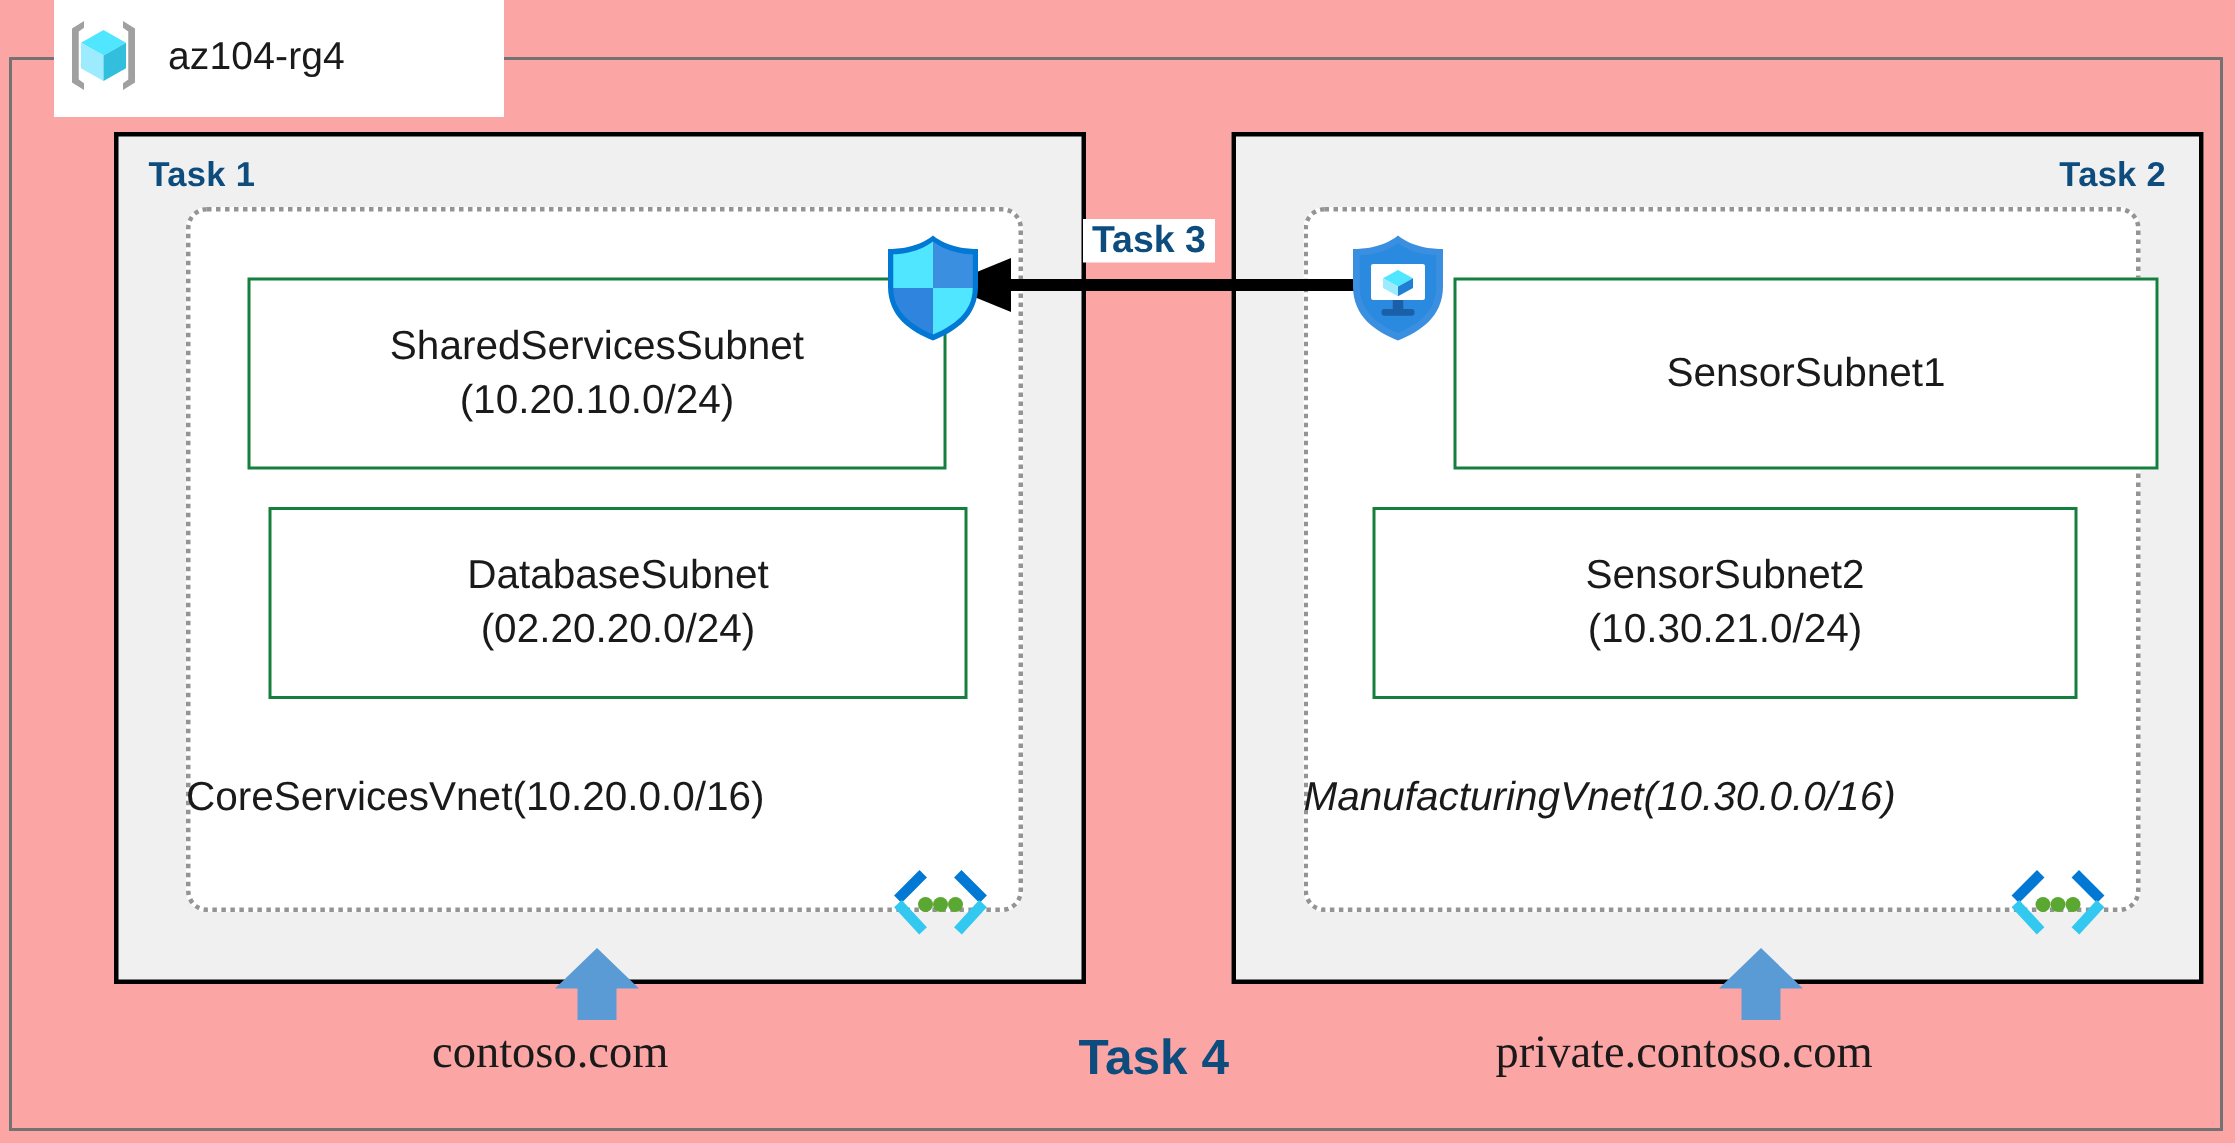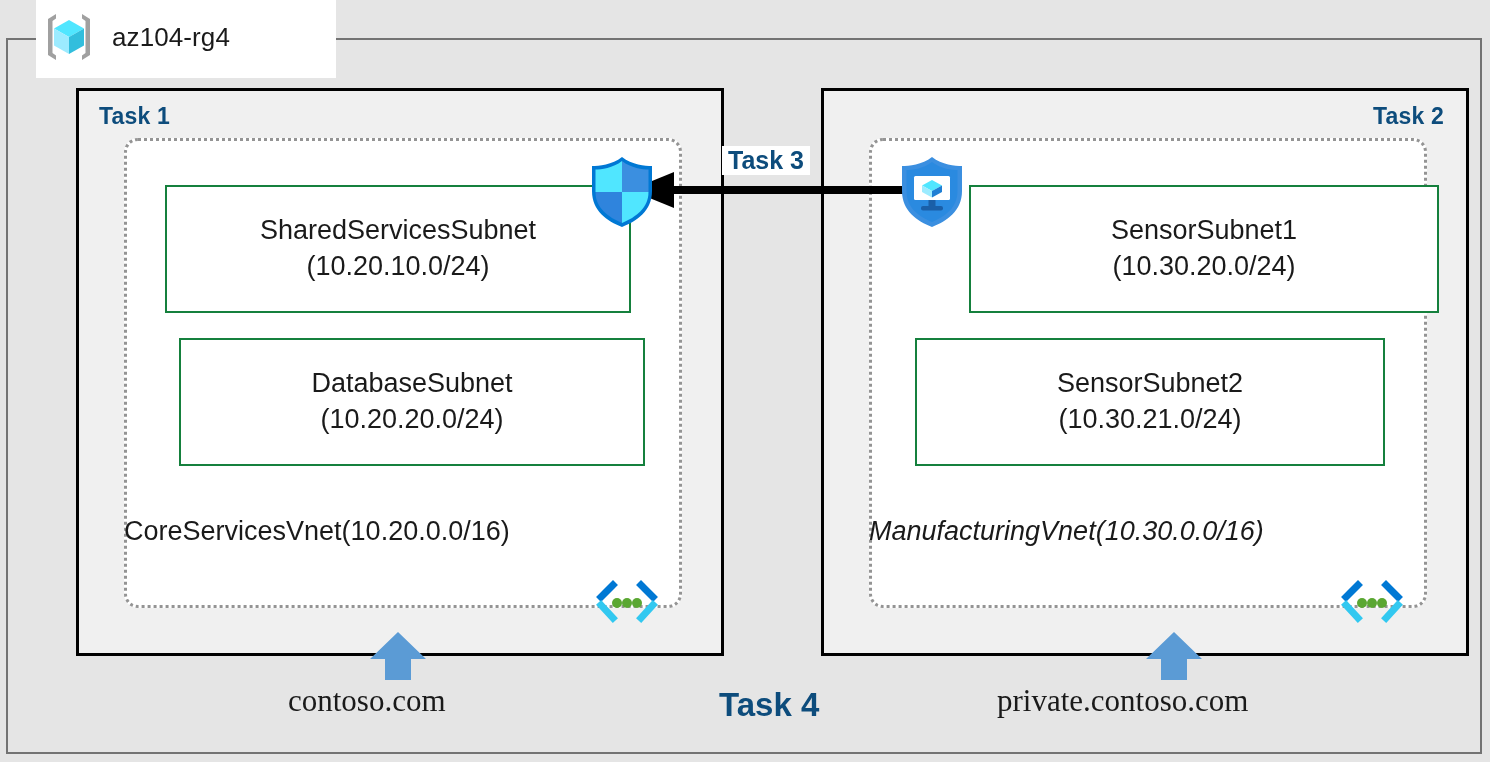--- a/index.html
+++ b/index.html
@@ -9,21 +9,21 @@
   }
   body {
     font-family: "Liberation Sans", sans-serif;
     -webkit-font-smoothing: antialiased;
   }
 
   #canvas {
     position: relative;
     width: 1490px;
     height: 762px;
-    background: #e5e5e5;
+    background: #fca5a5;
     overflow: hidden;
   }
 
   
   .rg-frame {
     position: absolute;
     left: 6px;
     top: 38px;
     width: 1476px;
     height: 716px;
@@ -228,21 +228,21 @@
 
   <div class="vnet-box" id="vnet-box-1"></div>
 
   <div class="subnet-box" id="subnet-1-1">
     <span class="box-name">SharedServicesSubnet</span>
     <span class="box-cidr">(10.20.10.0/24)</span>
   </div>
 
   <div class="subnet-box" id="subnet-1-2">
     <span class="box-name">DatabaseSubnet</span>
-    <span class="box-cidr">(10.20.20.0/24)</span>
+    <span class="box-cidr">(02.20.20.0/24)</span>
   </div>
 
   <div class="vnet-caption" id="vnet-caption-1">
     <span class="box-name">CoreServicesVnet</span>
     <span class="box-cidr">(10.20.0.0/16)</span>
   </div>
 
   <span class="vnet-glyph" id="vnet-glyph-1">
     <svg viewBox="0 0 66 46" width="66" height="46">
       <g stroke-linecap="square" stroke-width="7" fill="none">
@@ -258,21 +258,20 @@
   </span>
 
   <div class="task-panel" id="task-panel-2">
     <span class="task-badge right">Task 2</span>
   </div>
 
   <div class="vnet-box" id="vnet-box-2"></div>
 
   <div class="subnet-box" id="subnet-2-1">
     <span class="box-name">SensorSubnet1</span>
-    <span class="box-cidr">(10.30.20.0/24)</span>
   </div>
 
   <div class="subnet-box" id="subnet-2-2">
     <span class="box-name">SensorSubnet2</span>
     <span class="box-cidr">(10.30.21.0/24)</span>
   </div>
 
   <div class="vnet-caption" id="vnet-caption-2">
     <span class="box-name">ManufacturingVnet</span>
     <span class="box-cidr">(10.30.0.0/16)</span>

